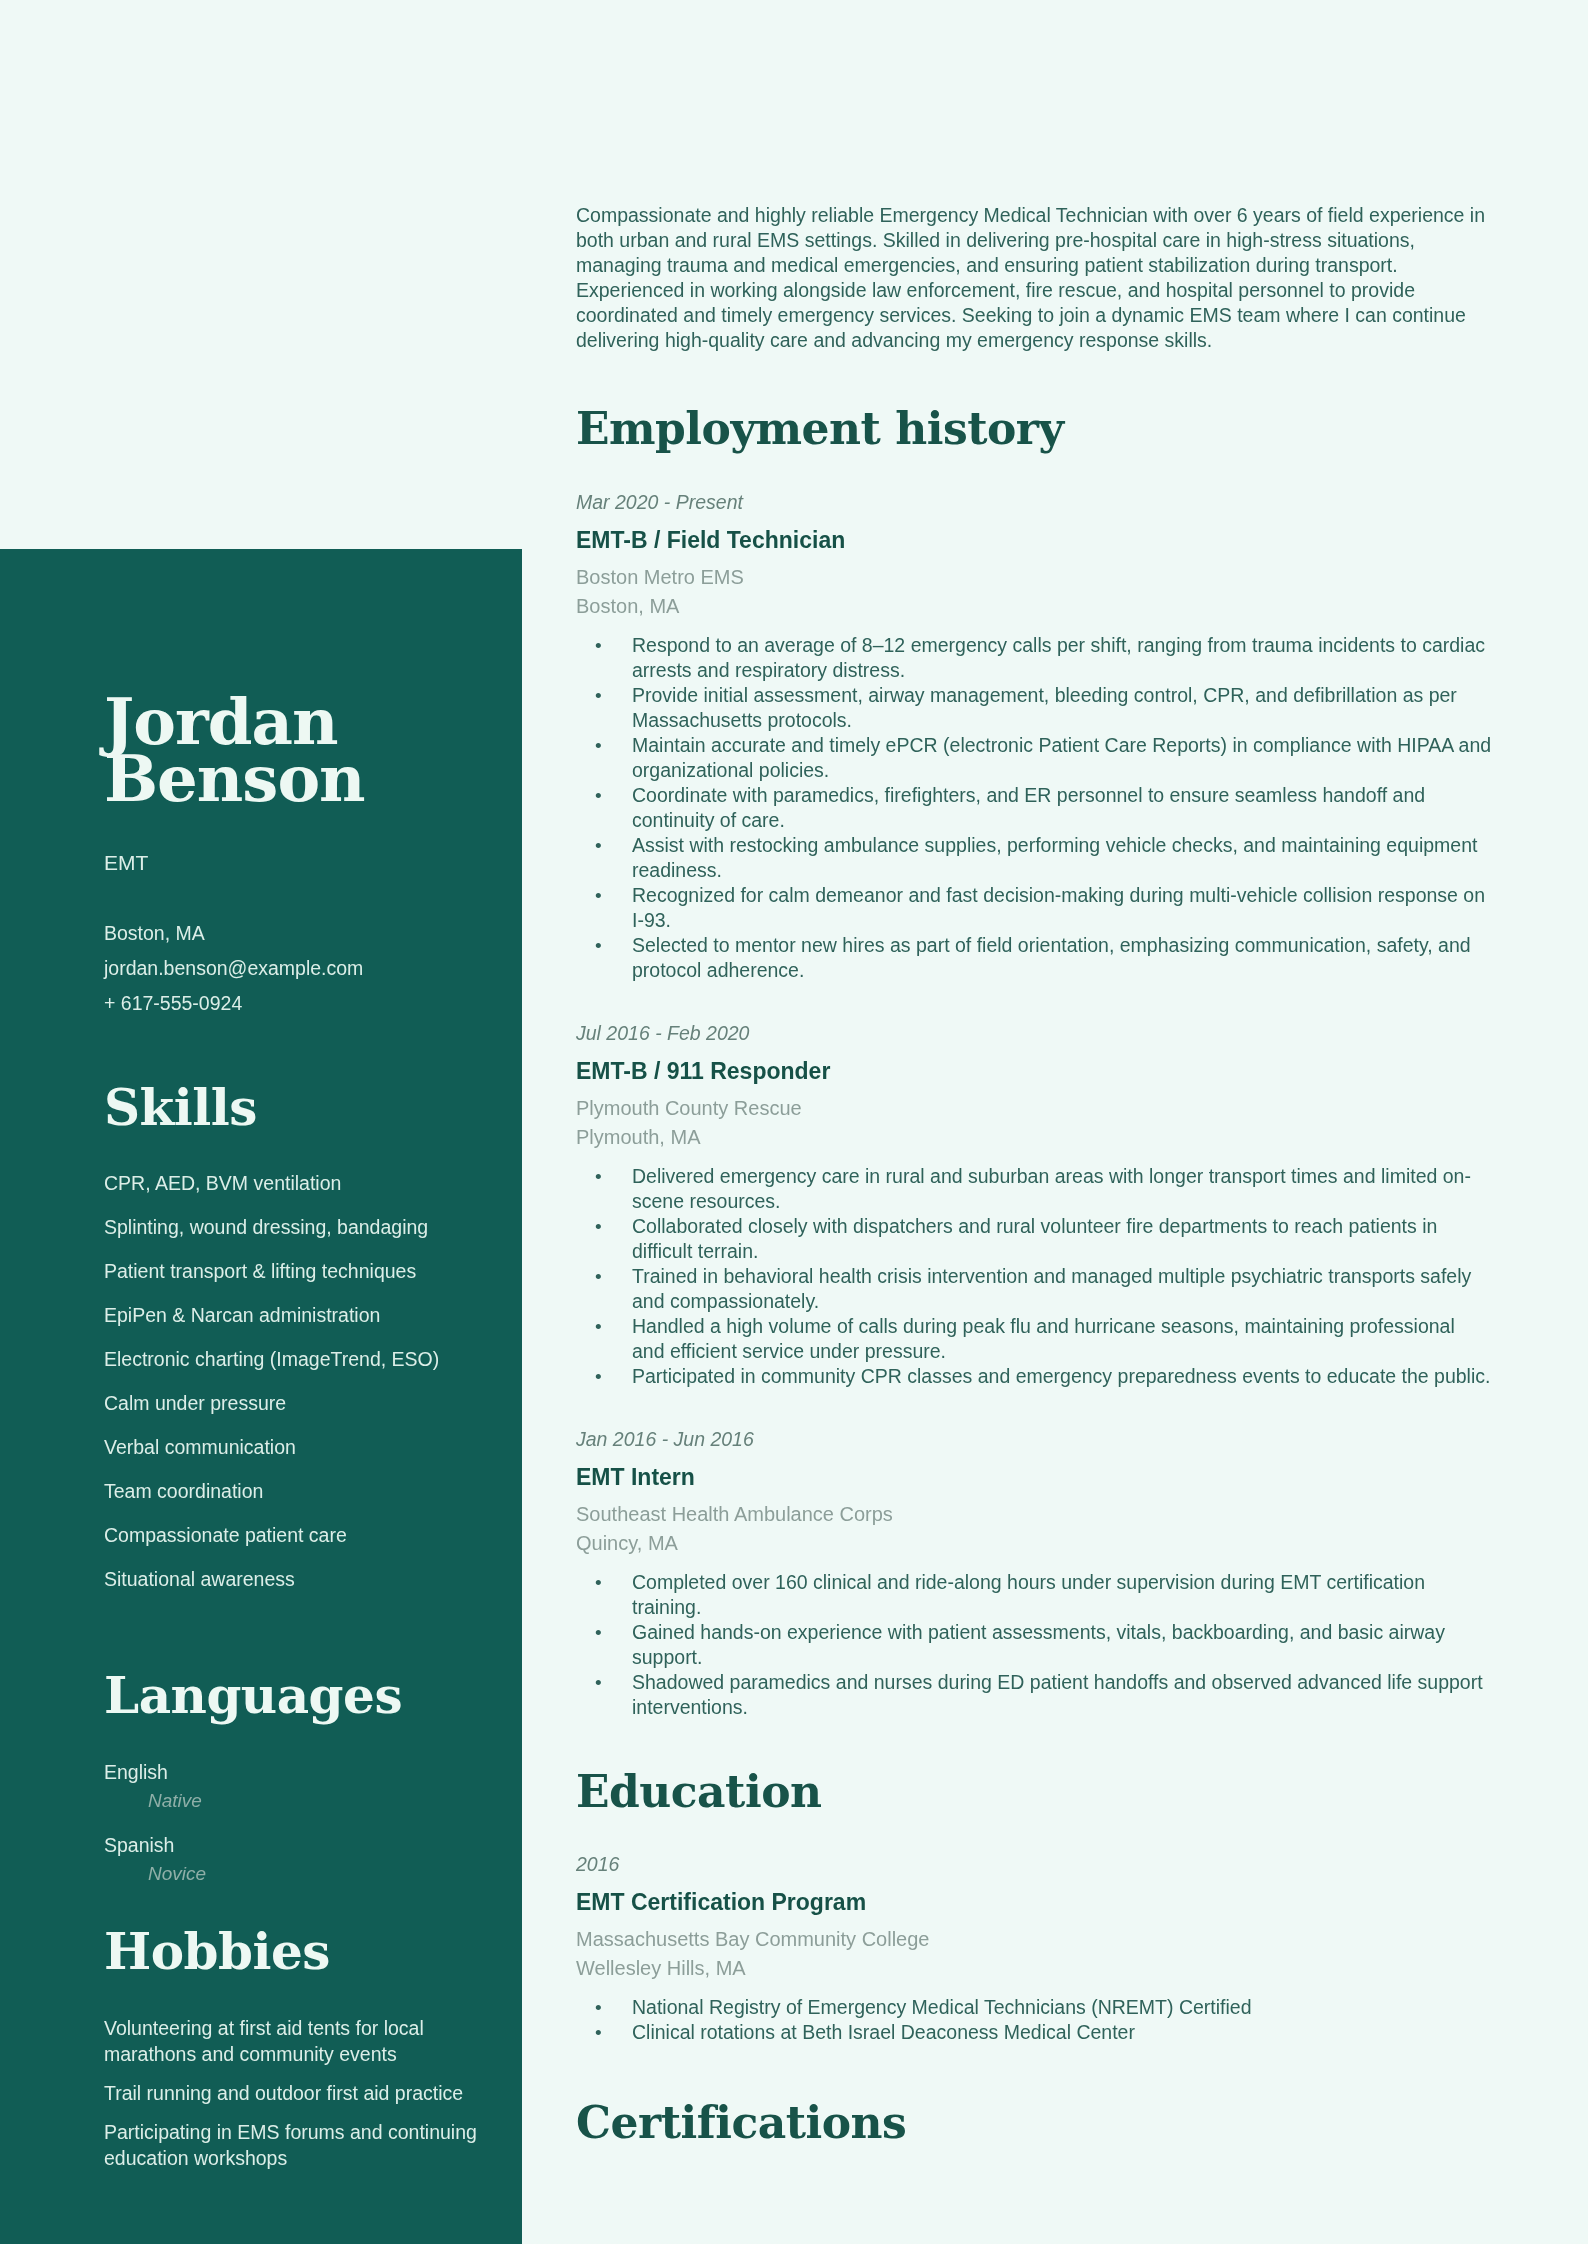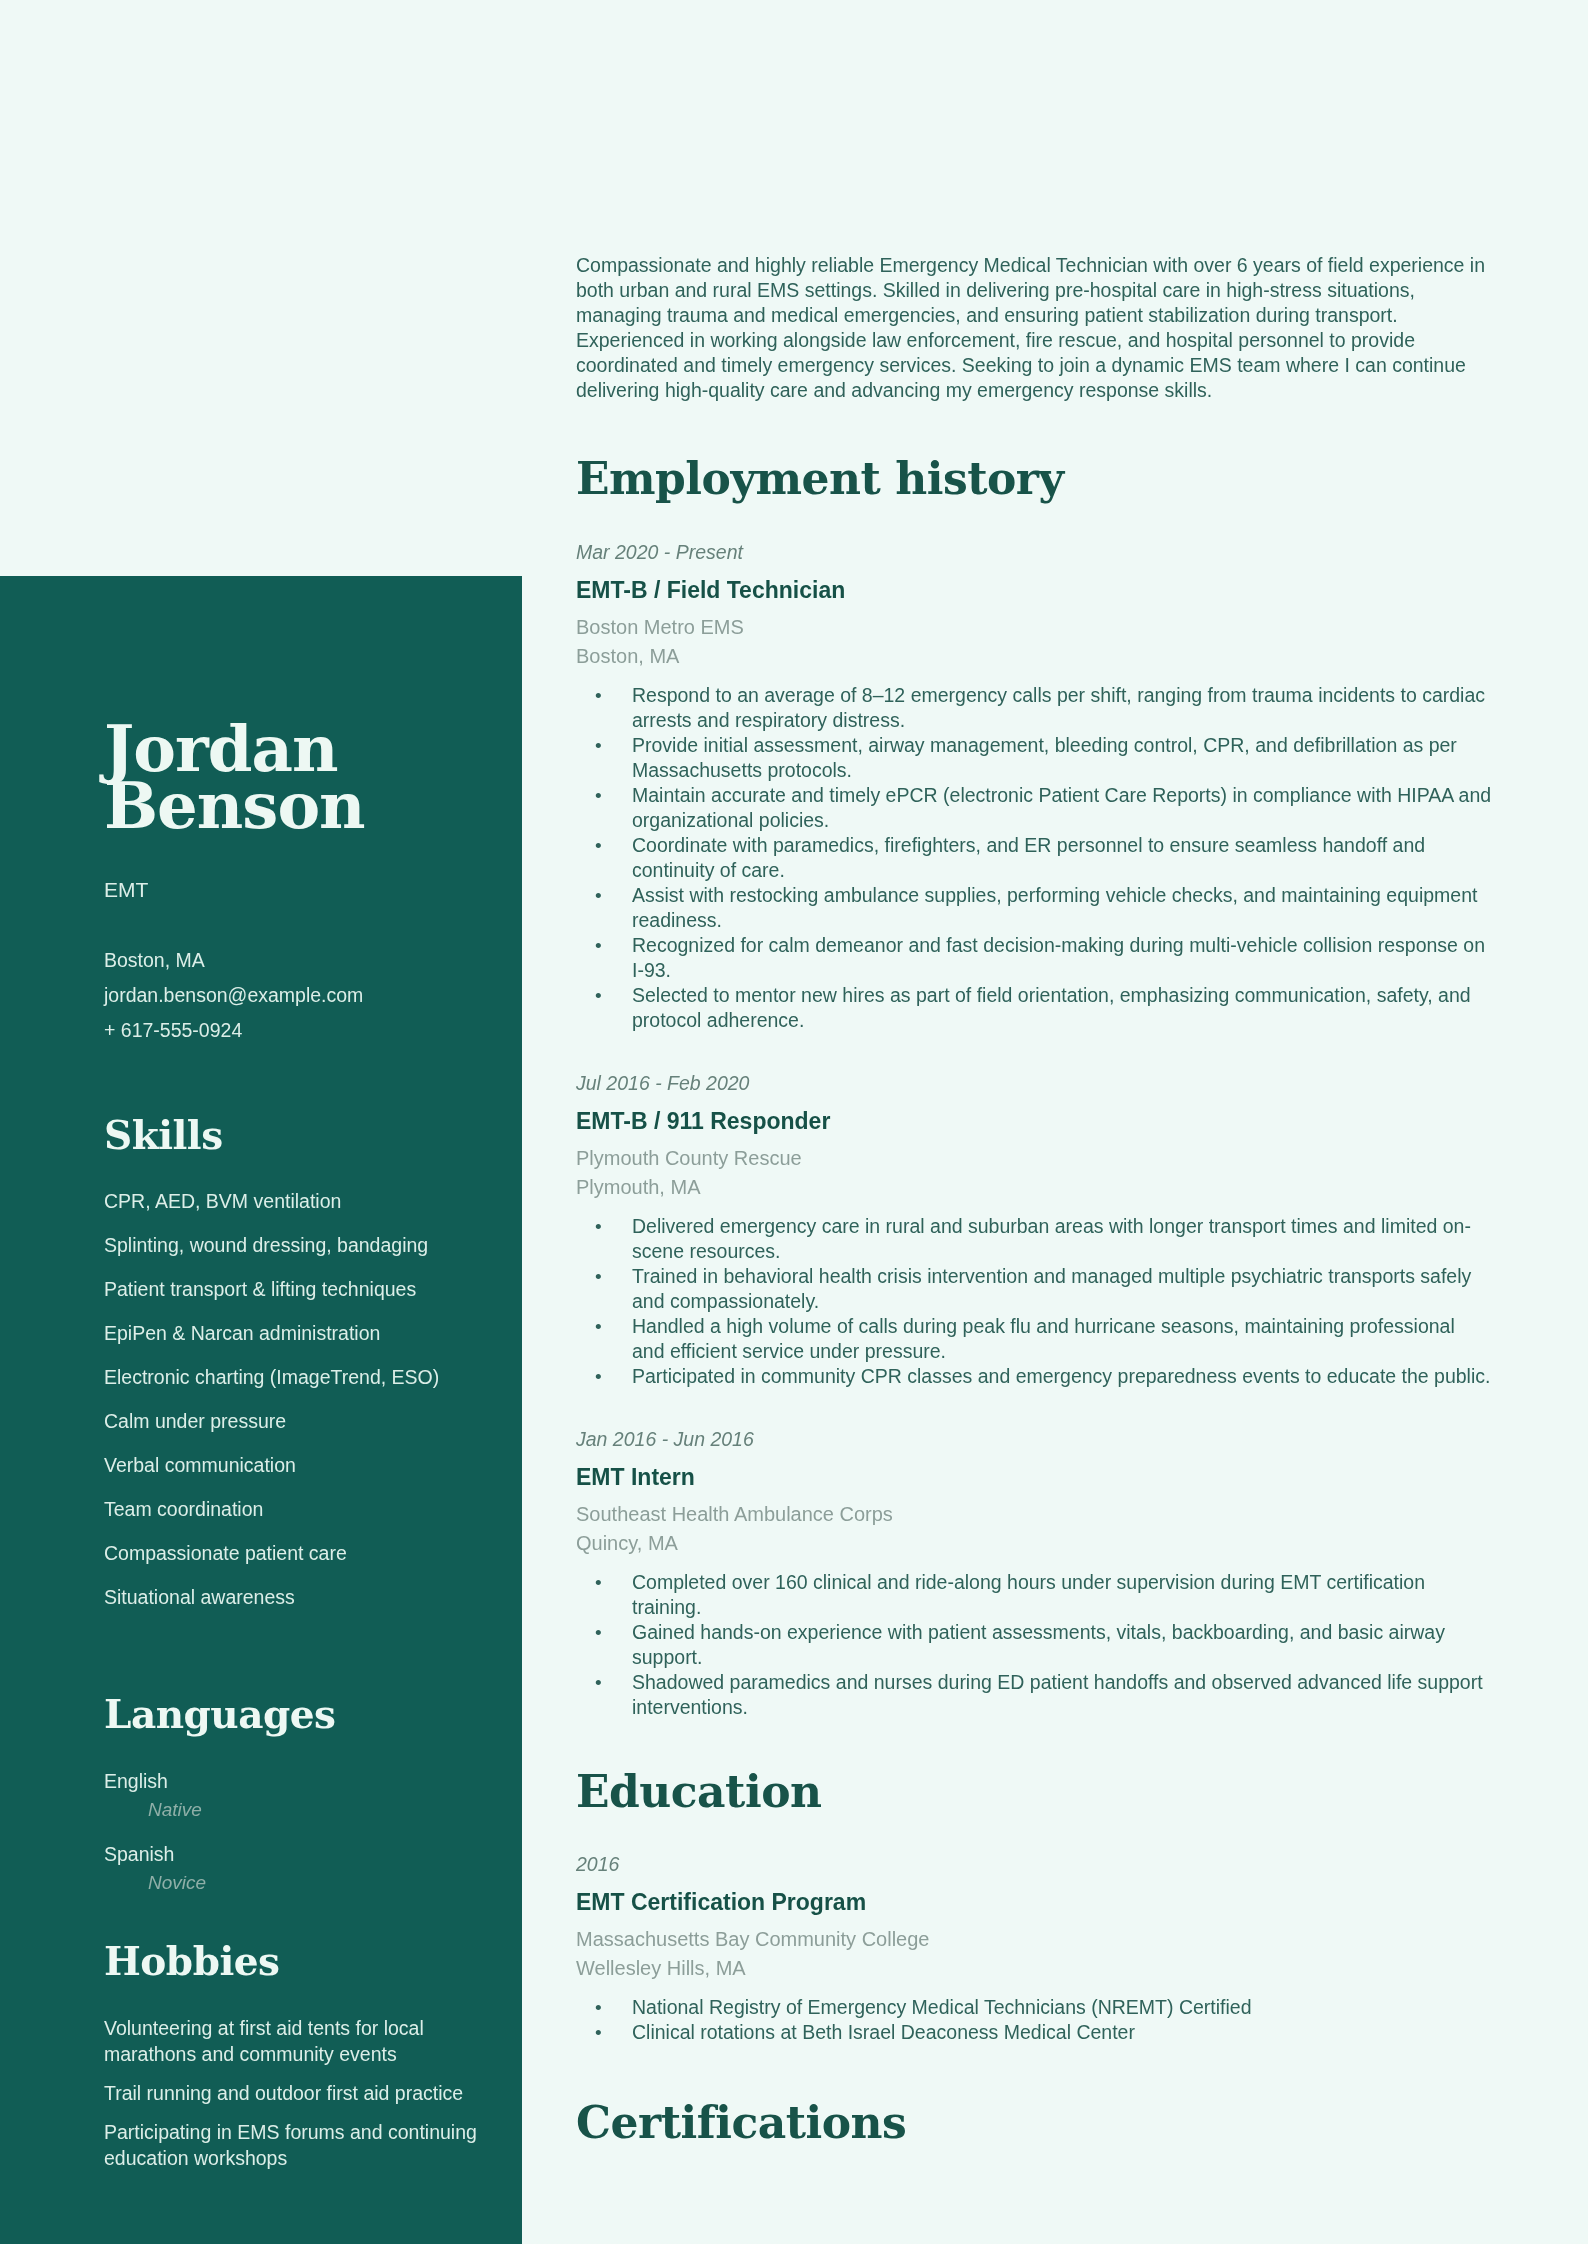--- a/index.html
+++ b/index.html
@@ -43,21 +43,21 @@
   }
   .contact { margin-top: 46px; }
   .contact-line {
     font-size: 19.5px;
     line-height: 25px;
     margin-bottom: 10px;
   }
   .side-heading {
     font-family: "DejaVu Serif", serif;
     font-weight: 700;
-    font-size: 39px;
+    font-size: 50px;
     line-height: 44px;
     color: var(--sidebar-heading, #EDF8F3);
     letter-spacing: -0.5px;
   }
   .skills-section { margin-top: 70px; }
   .skills-list { margin-top: 26px; }
   .skill-item {
     font-size: 19.5px;
     line-height: 25px;
     margin-bottom: 19px;
@@ -238,20 +238,21 @@
         </ul>
       </div>
 
       <div class="entry">
         <div class="entry-dates">Jul 2016 - Feb 2020</div>
         <div class="entry-title">EMT-B / 911 Responder</div>
         <div class="entry-company">Plymouth County Rescue</div>
         <div class="entry-location">Plymouth, MA</div>
         <ul class="bullets">
           <li>Delivered emergency care in rural and suburban areas with longer transport times and limited on-scene resources.</li>
+          <li>Collaborated closely with dispatchers and rural volunteer fire departments to reach patients in difficult terrain.</li>
           <li>Trained in behavioral health crisis intervention and managed multiple psychiatric transports safely and compassionately.</li>
           <li>Handled a high volume of calls during peak flu and hurricane seasons, maintaining professional and efficient service under pressure.</li>
           <li>Participated in community CPR classes and emergency preparedness events to educate the public.</li>
         </ul>
       </div>
 
       <div class="entry">
         <div class="entry-dates">Jan 2016 - Jun 2016</div>
         <div class="entry-title">EMT Intern</div>
         <div class="entry-company">Southeast Health Ambulance Corps</div>

